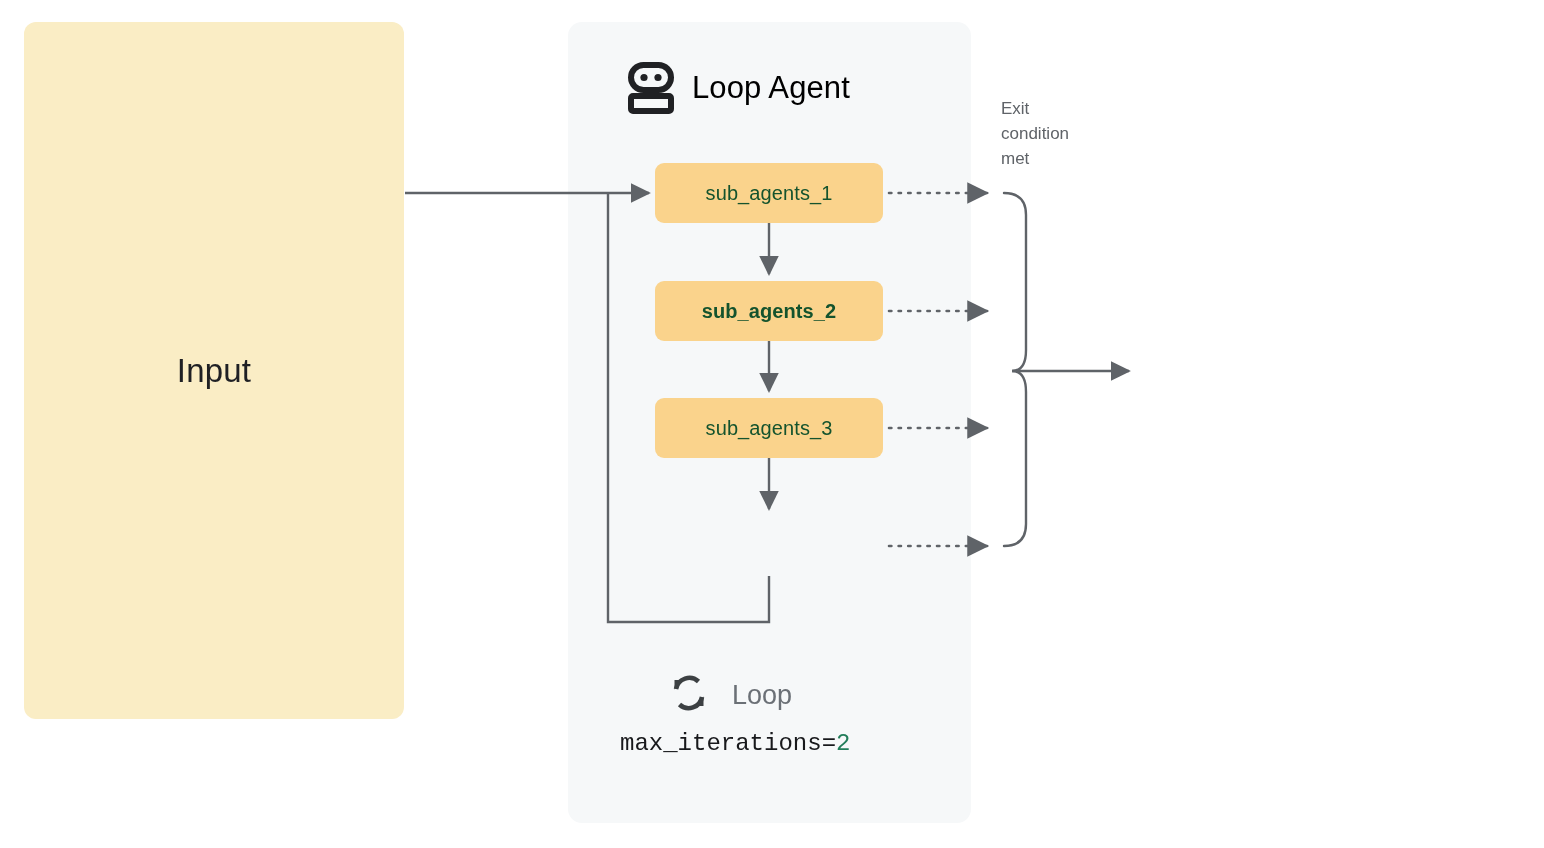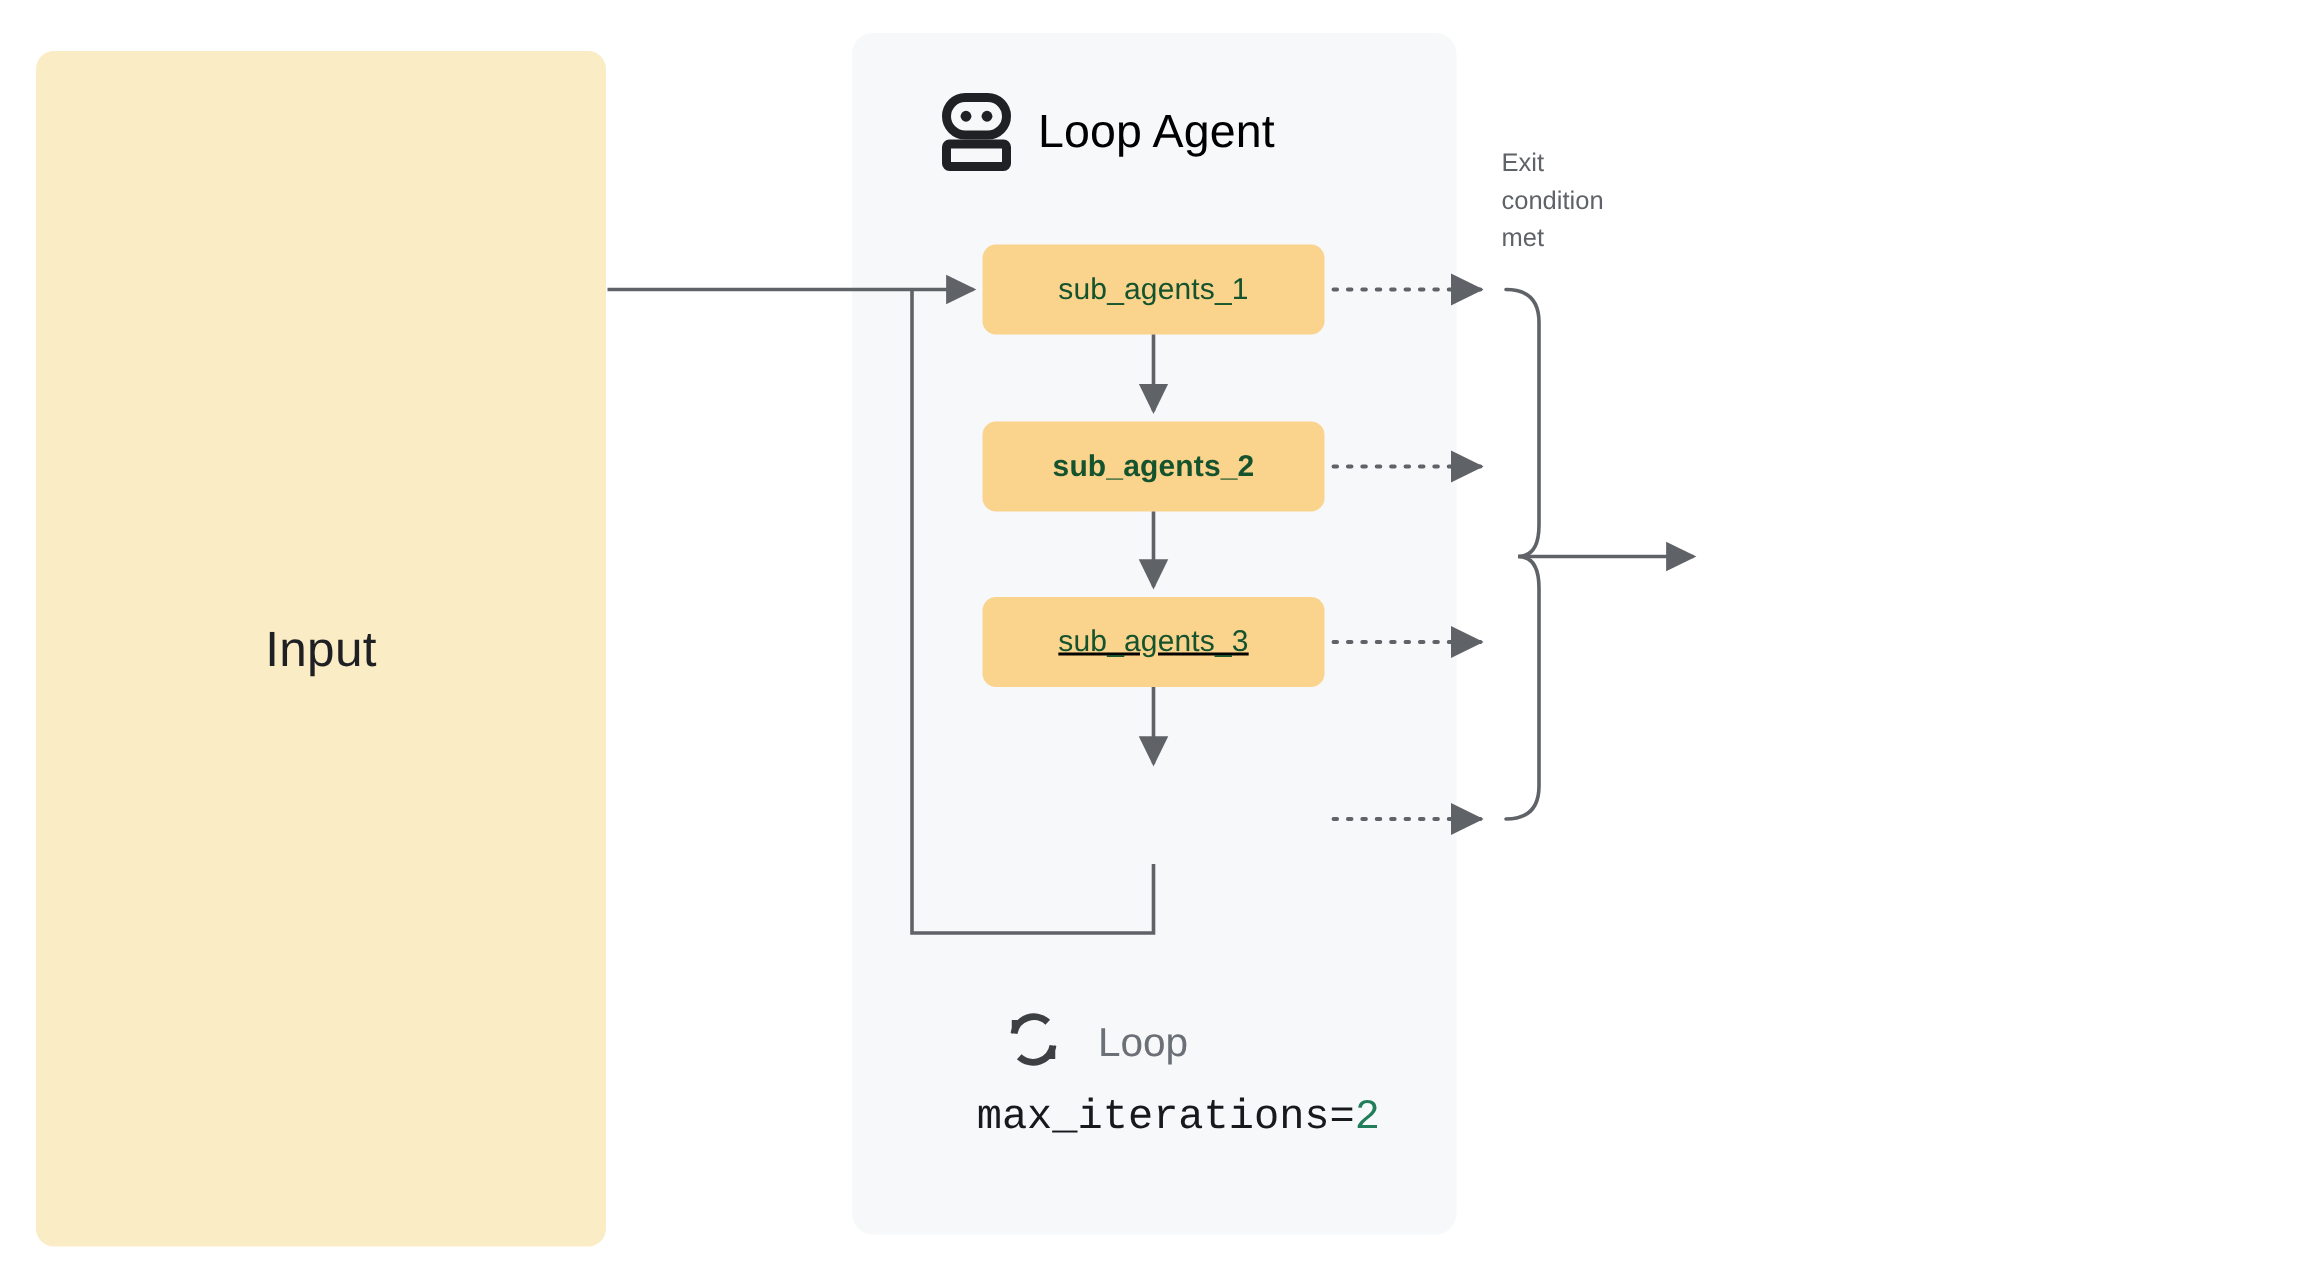--- a/index.html
+++ b/index.html
@@ -25,21 +25,21 @@
     border-radius: 12px;
     display: flex;
     align-items: center;
     justify-content: center;
   }
   .io-label {
     font-size: 33px;
     color: #1f2024;
     letter-spacing: 0.2px;
   }
-  #input-panel  { left: 24px;   top: 34px; width: 380px; height: 797px; }
+  #input-panel  { left: 24px;   top: 22px; width: 380px; height: 697px; }
   #output-panel { left: 1135px; top: 22px; width: 385px; height: 801px; }
 
   
   #loop-agent-panel {
     position: absolute;
     left: 568px;
     top: 22px;
     width: 403px;
     height: 801px;
     background: #F6F8F9;
@@ -74,21 +74,21 @@
     align-items: center;
     justify-content: center;
   }
   .agent-box .box-label {
     font-size: 20px;
     color: #14532d;
     letter-spacing: 0.1px;
   }
   #agent-box-0 { top: 163px; }
   #agent-box-1 { top: 281px; font-weight: bold; }
-  #agent-box-2 { top: 398px; text-decoration: underline; }
+  #agent-box-2 { top: 398px; }
   #agent-box-3 { top: 516px; }
 
   
   #exit-condition-label {
     position: absolute;
     left: 1001px;
     top: 96px;
     width: 110px;
     font-size: 17px;
     line-height: 25px;
@@ -106,23 +106,23 @@
   }
   #loop-footer .loop-label {
     font-size: 27px;
     color: #6b7076;
   }
   #max-iterations {
     position: absolute;
     left: 620px;
     top: 730px;
     width: 300px;
-    text-align: right;
+    text-align: left;
     font-family: "Liberation Mono", "DejaVu Sans Mono", monospace;
-    font-size: 28px;
+    font-size: 24px;
     color: #18191c;
     white-space: pre;
   }
   #max-iterations .num { color: #227d5a; }
 
   
   #wires {
     position: absolute;
     left: 0; top: 0;
     width: 1544px;

